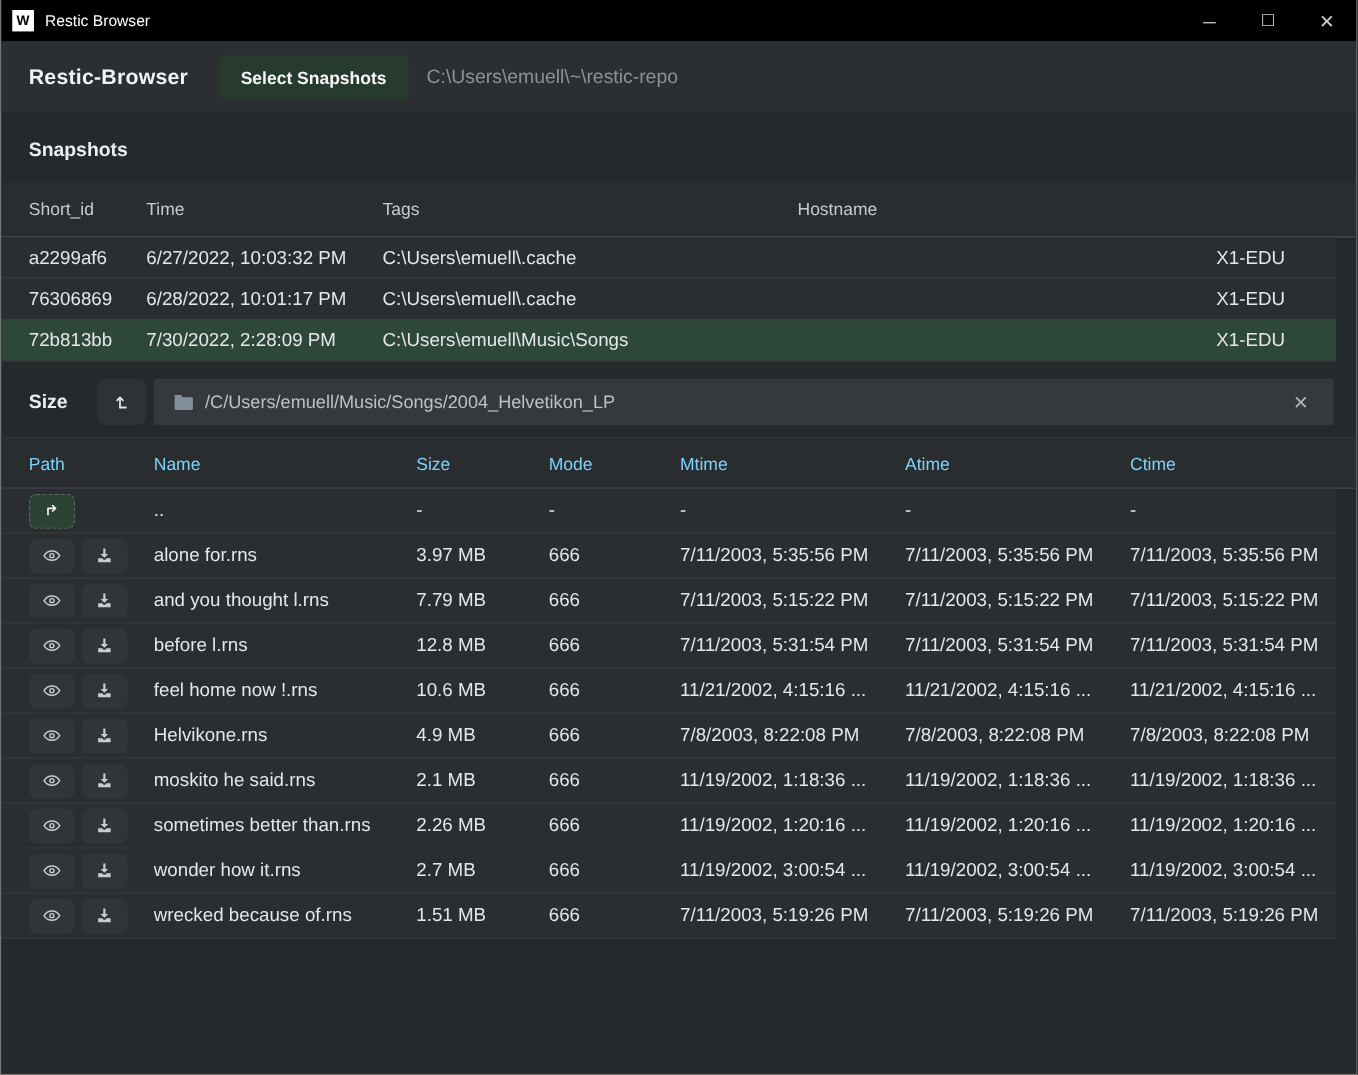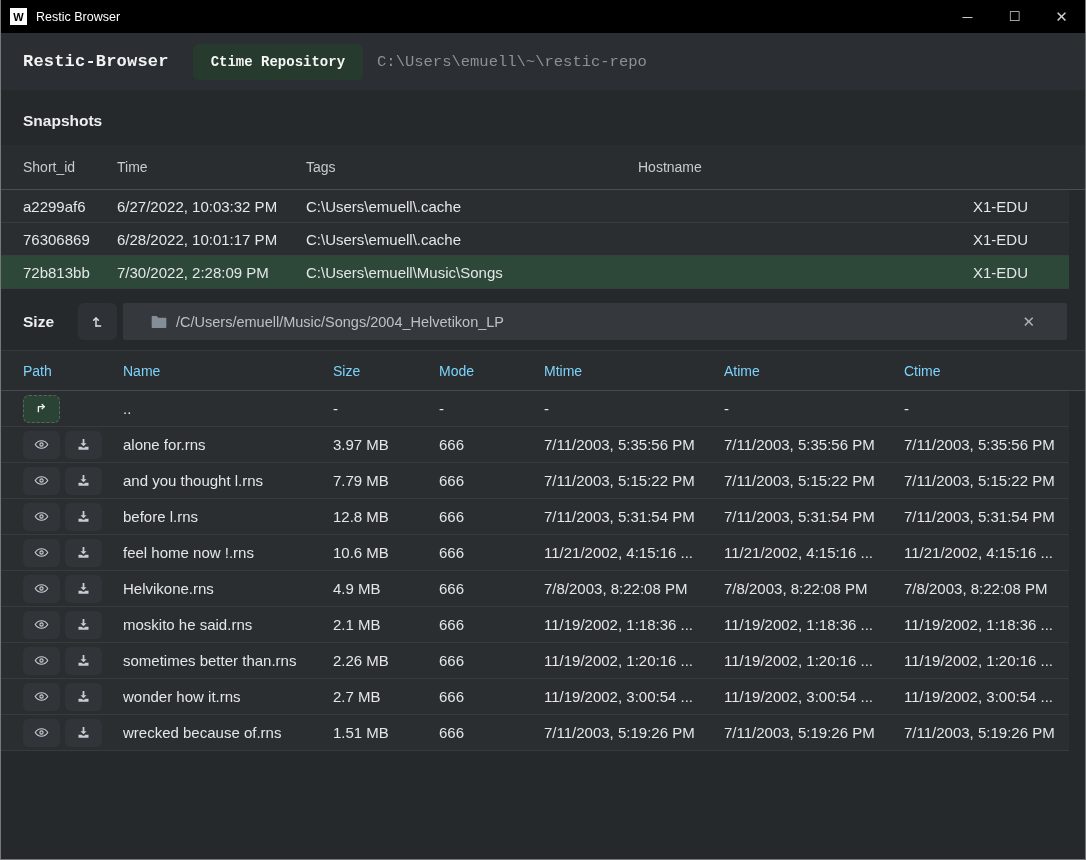--- a/index.html
+++ b/index.html
@@ -34,21 +34,21 @@
     display: flex; align-items: center; justify-content: center;
     font-size: 14px; cursor: default;
   }
   .win-btn.max { font-size: 13px; }
   .win-btn.close { font-size: 15px; }
 
   
   .app-header {
     height: 57px; background: #2b2f33;
     display: flex; align-items: center;
-    padding: 0 22px; flex: 0 0 auto; font-family: Liberation Mono, monospace;
+    padding: 0 22px; flex: 0 0 auto;
   }
   .app-title { color: #f2f3f4; font-size: 17px; font-weight: bold; letter-spacing: .2px; }
   .select-repo-btn {
     margin-left: 24px;
     background: #273a2e; color: #f5f6f6;
     border: none; border-radius: 6px;
     font-family: inherit; font-size: 14px; font-weight: bold;
     padding: 10px 18px; cursor: pointer;
   }
   .repo-path { margin-left: 14px; color: #8a9197; font-size: 15.5px; }
@@ -96,21 +96,21 @@
     width: 39px; height: 37px;
     background: #2e3236; border: none; border-radius: 6px;
     color: #dfe1e3; cursor: pointer;
     display: flex; align-items: center; justify-content: center;
   }
   .path-bar {
     margin-left: 6px; flex: 1;
     height: 37px;
     background: #35393d; border-radius: 2px;
     display: flex; align-items: center;
-    padding: 0 28px;
+    padding: 0 16px;
   }
   .path-bar .folder { color: #848e99; display: flex; align-items: center; }
   .path-bar .path-text { margin-left: 9px; color: #bcc1c6; font-size: 14.5px; flex: 1; }
   .path-clear {
     background: none; border: none; color: #aeb4ba;
     font-size: 15px; cursor: pointer; padding: 2px 4px;
     font-family: inherit;
   }
 
   
@@ -165,21 +165,21 @@
   <div class="titlebar">
     <div class="titlebar-logo">W</div>
     <div class="titlebar-title">Restic Browser</div>
     <div class="win-btn min">─</div>
     <div class="win-btn max">☐</div>
     <div class="win-btn close">✕</div>
   </div>
 
   <div class="app-header">
     <div class="app-title">Restic-Browser</div>
-    <button class="select-repo-btn">Ctime Repository</button>
+    <button class="select-repo-btn">Select Snapshots</button>
     <div class="repo-path">C:\Users\emuell\~\restic-repo</div>
   </div>
 
   <div class="section-title">Snapshots</div>
 
   <div class="snap-header">
     <div class="col-shortid">Short_id</div>
     <div class="col-time">Time</div>
     <div class="col-tags">Tags</div>
     <div class="col-host">Hostname</div>

